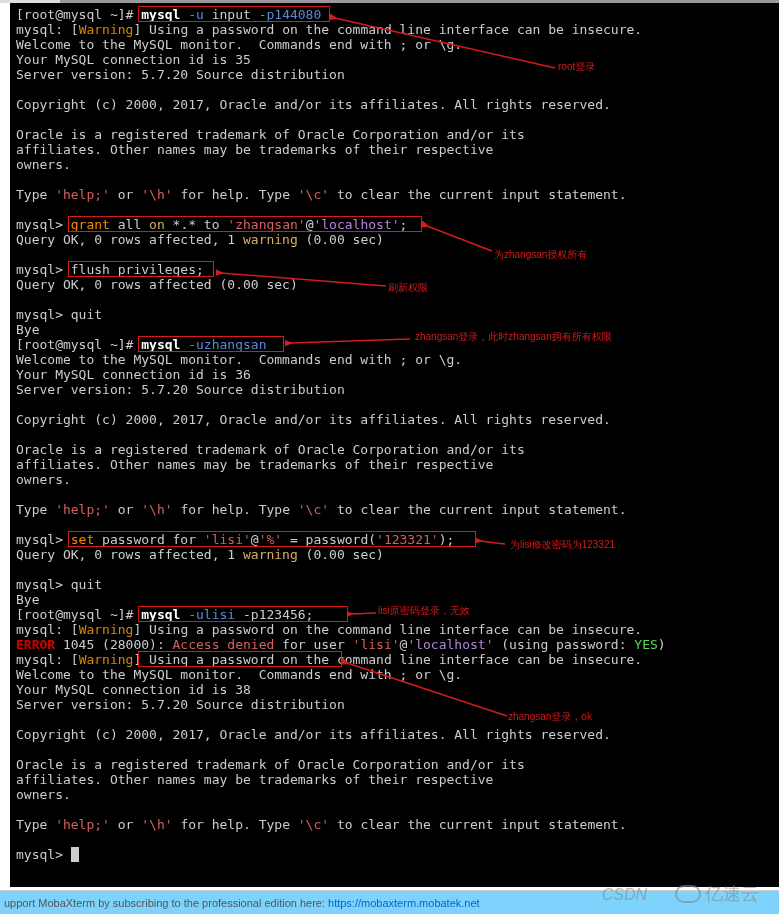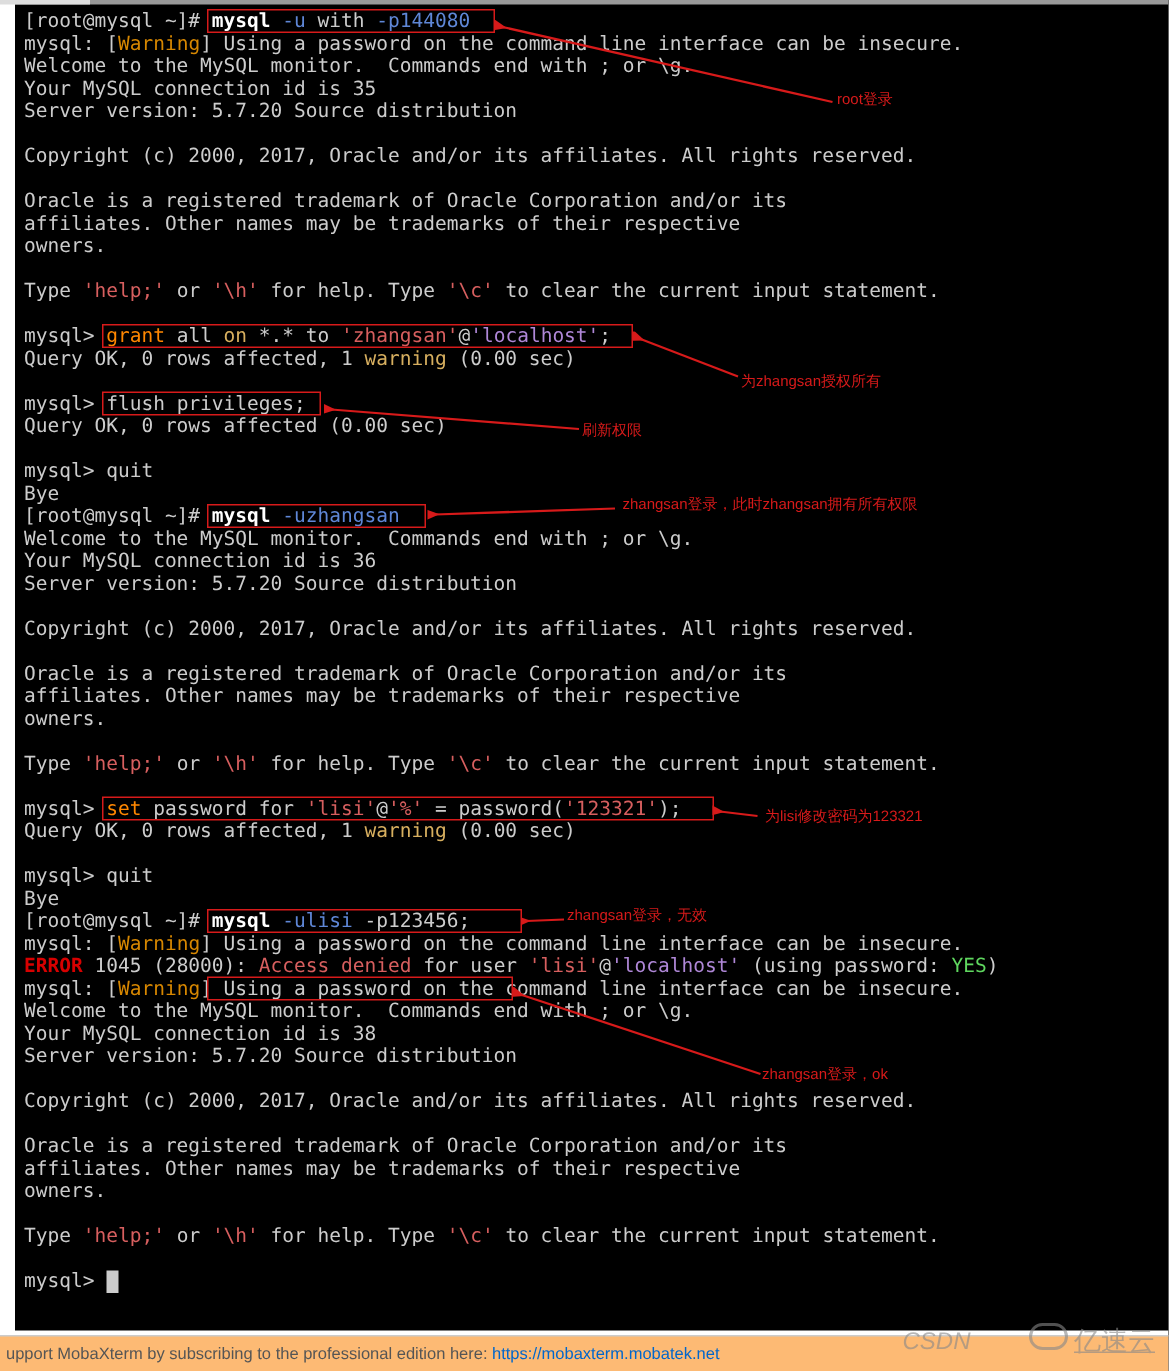--- a/index.html
+++ b/index.html
@@ -62,21 +62,21 @@
   position: absolute;
   pointer-events: none;
   z-index: 15;
 }
 .footer {
   position: absolute;
   bottom: 0;
   left: 0;
   width: 779px;
   height: 24px;
-  background: #fdba74;
+  background: #7dd3fc;
   border-top: 1px solid #ccc;
   font-family: Arial, sans-serif;
   font-size: 11px;
   color: #555;
   display: flex;
   align-items: center;
   padding-left: 4px;
 }
 .footer a { color: #0066cc; text-decoration: none; margin-left: 3px; }
 .watermark1 {
@@ -86,46 +86,45 @@
   color: #888;
   font-family: Arial, sans-serif;
   font-size: 16px;
   opacity: 0.6;
   z-index: 30;
   font-style: italic;
 }
 .watermark2 {
   position: absolute;
   bottom: 8px;
-  right: 9px;
+  right: 20px;
   color: #888;
   font-family: 'Microsoft YaHei', sans-serif;
   font-size: 18px;
   opacity: 0.6;
   z-index: 30;
   display: flex;
-  align-items: flex-start;
+  align-items: center;
   gap: 4px;
-  text-decoration: underline;
 }
 .cloud-icon {
   width: 26px;
   height: 18px;
   border: 2px solid #888;
   border-radius: 10px;
   position: relative;
 }
 </style>
 </head>
 <body>
 
 <div class="terminal">
 <div class="tab-corner"></div>
 
-<span class="line"><span>[root@mysql ~]# </span><span class="cmd-white">mysql </span><span class="opt-blue">-u </span><span>with </span><span class="opt-blue">-p144080</span></span>
+<span class="line"><span>[root@mysql ~]# </span><span class="cmd-white">mysql </span><span class="opt-blue">-u </span><span>input </span><span class="opt-blue">-p144080</span></span>
 <span class="line"><span>mysql: [</span><span class="warn">Warning</span><span>] Using a password on the command line interface can be insecure.</span></span>
 <span class="line">Welcome to the MySQL monitor.  Commands end with ; or \g.</span>
 <span class="line">Your MySQL connection id is 35</span>
 <span class="line">Server version: 5.7.20 Source distribution</span>
 <span class="line"> </span>
 <span class="line">Copyright (c) 2000, 2017, Oracle and/or its affiliates. All rights reserved.</span>
 <span class="line"> </span>
 <span class="line">Oracle is a registered trademark of Oracle Corporation and/or its</span>
 <span class="line">affiliates. Other names may be trademarks of their respective</span>
 <span class="line">owners.</span>
@@ -182,21 +181,21 @@
 <div class="hl-box" style="top:333px;left:128px;width:146px;height:16px"></div>
 <div class="hl-box" style="top:528px;left:58px;width:408px;height:16px"></div>
 <div class="hl-box" style="top:603px;left:128px;width:210px;height:16px"></div>
 <div class="hl-box" style="top:648px;left:128px;width:204px;height:16px"></div>
 
 <div class="annotation" style="top:56px;left:548px">root登录</div>
 <div class="annotation" style="top:244px;left:484px">为zhangsan授权所有</div>
 <div class="annotation" style="top:277px;left:378px">刷新权限</div>
 <div class="annotation" style="top:326px;left:405px">zhangsan登录，此时zhangsan拥有所有权限</div>
 <div class="annotation" style="top:534px;left:500px">为lisi修改密码为123321</div>
-<div class="annotation" style="top:600px;left:368px">zhangsan登录，无效</div>
+<div class="annotation" style="top:600px;left:368px">lisi原密码登录，无效</div>
 <div class="annotation" style="top:706px;left:498px">zhangsan登录，ok</div>
 
 <svg class="arrow" style="top:10px;left:320px" width="230" height="60">
       <defs>
         <marker id="ah1" markerWidth="10" markerHeight="8" refX="2" refY="4" orient="auto">
           <polygon points="10 0, 0 4, 10 8" fill="#d71a1a"></polygon>
         </marker>
       </defs>
       <line x1="225" y1="55" x2="5" y2="5" stroke="#d71a1a" stroke-width="1.5" marker-end="url(#ah1)"></line>
     </svg>

